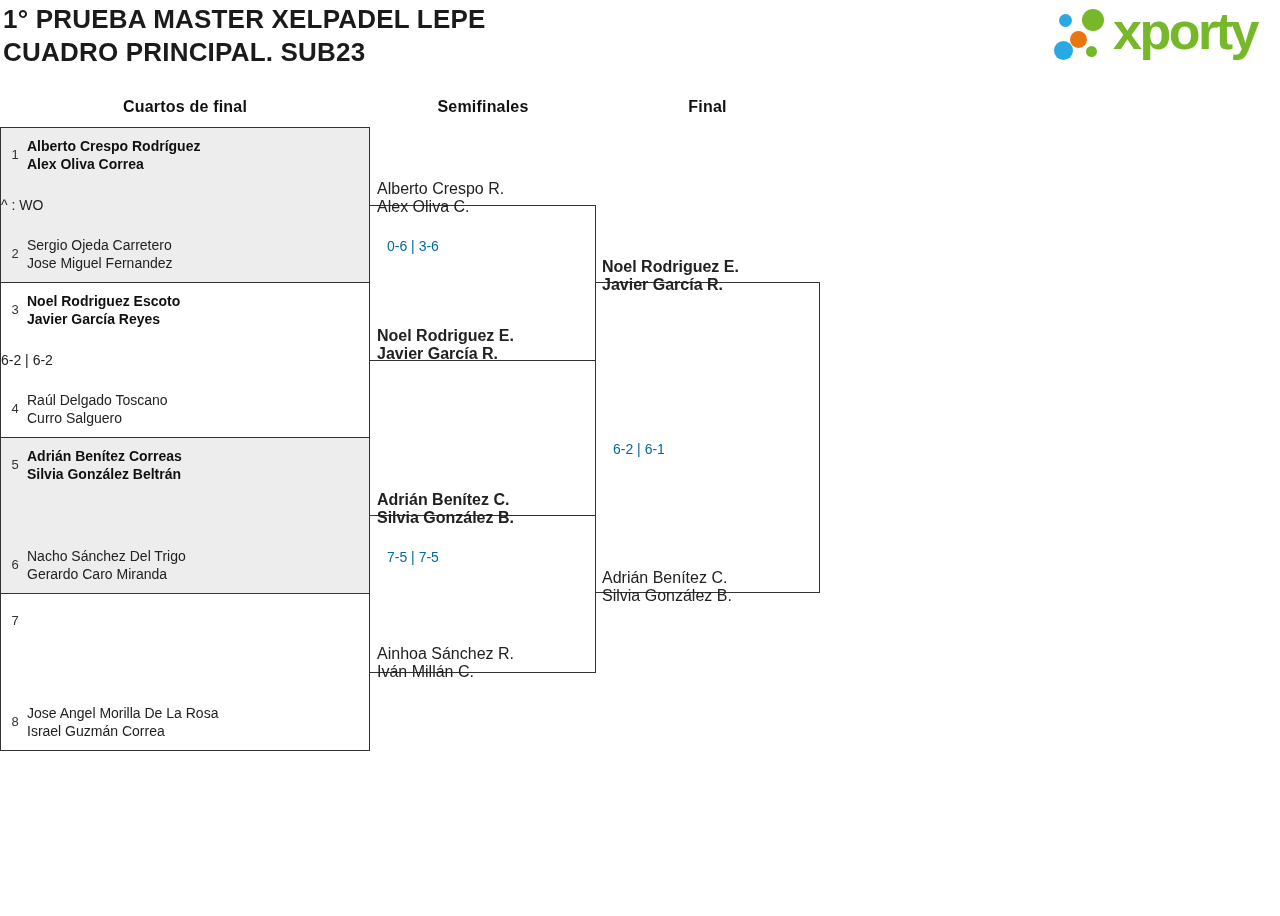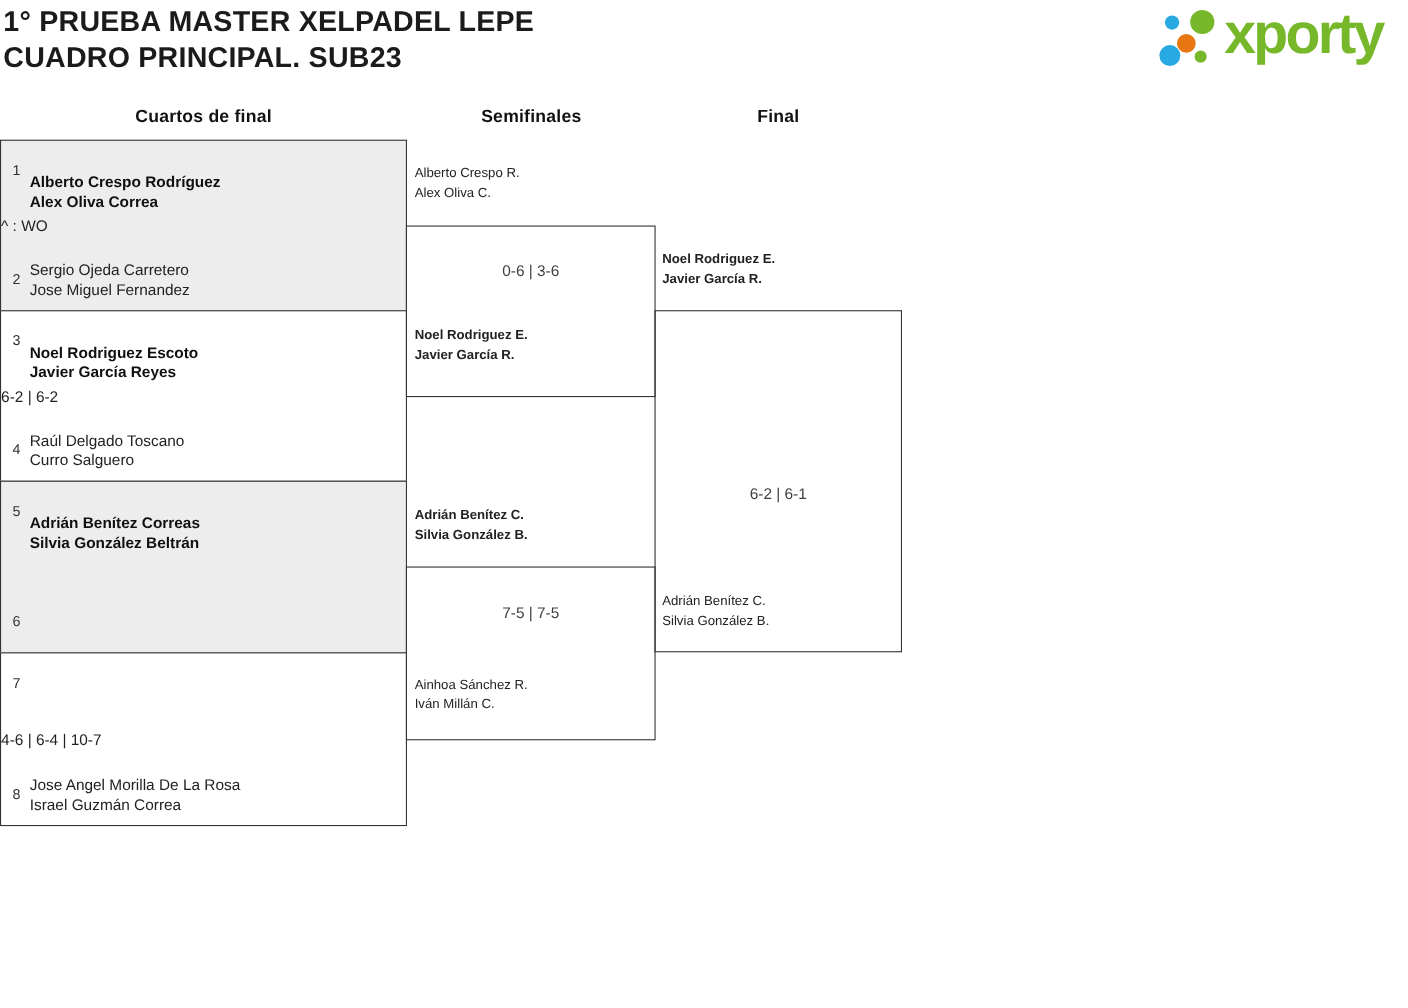--- a/index.html
+++ b/index.html
@@ -34,34 +34,34 @@
   .m4{top:593px;height:158px;}
   .sf{left:369px;width:227px;background:transparent;}
   .sf1{top:205px;height:156px;}
   .sf2{top:515px;height:158px;}
   .final-box{left:595px;top:282px;width:225px;height:311px;background:transparent;}
 
   
   .seed{position:absolute;left:6px;width:16px;text-align:center;font-size:13px;color:#333;}
   .s-top{top:19px;} .s-bottom{bottom:21px;}
   .team{position:absolute;left:26px;font-size:14px;line-height:18px;color:#222;}
-  .t-top{top:9px;margin-top:19px;} .t-bottom{bottom:10px;}
+  .t-top{top:9px;} .t-bottom{bottom:10px;}
   .bold{font-weight:700;color:#101010;}
   .qf-score{position:absolute;left:0;right:0;top:50%;transform:translateY(-50%);
             font-size:14px;color:#222;}
 
   
-  .team-label{position:absolute;font-size:12px;line-height:18px;color:#222;}
+  .team-label{position:absolute;font-size:16px;line-height:18px;color:#222;margin-top:32px;}
   .lbl-sf1-top{left:377px;top:148px;}
   .lbl-sf1-bottom{left:377px;top:295px;}
   .lbl-sf2-top{left:377px;top:459px;}
   .lbl-sf2-bottom{left:377px;top:613px;}
   .lbl-final-top{left:602px;top:226px;}
   .lbl-final-bottom{left:602px;top:537px;}
-  .score-label{position:absolute;font-size:14px;color:#404040;text-align:center;}
+  .score-label{position:absolute;font-size:14px;color:#0369a1;text-align:left;padding-left:18px;}
   .score-sf1{left:369px;width:227px;top:238px;}
   .score-sf2{left:369px;width:227px;top:549px;}
   .score-final{left:595px;width:225px;top:393px;margin-top:48px;}
 </style>
 </head>
 <body>
 
 <div class="page">
 
   <div class="title">
@@ -109,26 +109,29 @@
     </div>
     <span class="seed s-bottom">4</span>
   </div>
 
   <div class="match r1 m3 shaded">
     <span class="seed s-top">5</span>
     <div class="team t-top bold">
       <div>Adrián Benítez Correas</div>
       <div>Silvia González Beltrán</div>
     </div>
+    <div class="team t-bottom">
+      <div>Nacho Sánchez Del Trigo</div>
+      <div>Gerardo Caro Miranda</div>
+    </div>
     <span class="seed s-bottom">6</span>
   </div>
 
   <div class="match r1 m4">
     <span class="seed s-top">7</span>
-    <div class="qf-score">4-6 | 6-4 | 10-7</div>
     <div class="team t-bottom">
       <div>Jose Angel Morilla De La Rosa</div>
       <div>Israel Guzmán Correa</div>
     </div>
     <span class="seed s-bottom">8</span>
   </div>
 
   <div class="match sf sf1"></div>
   <div class="match sf sf2"></div>
 

